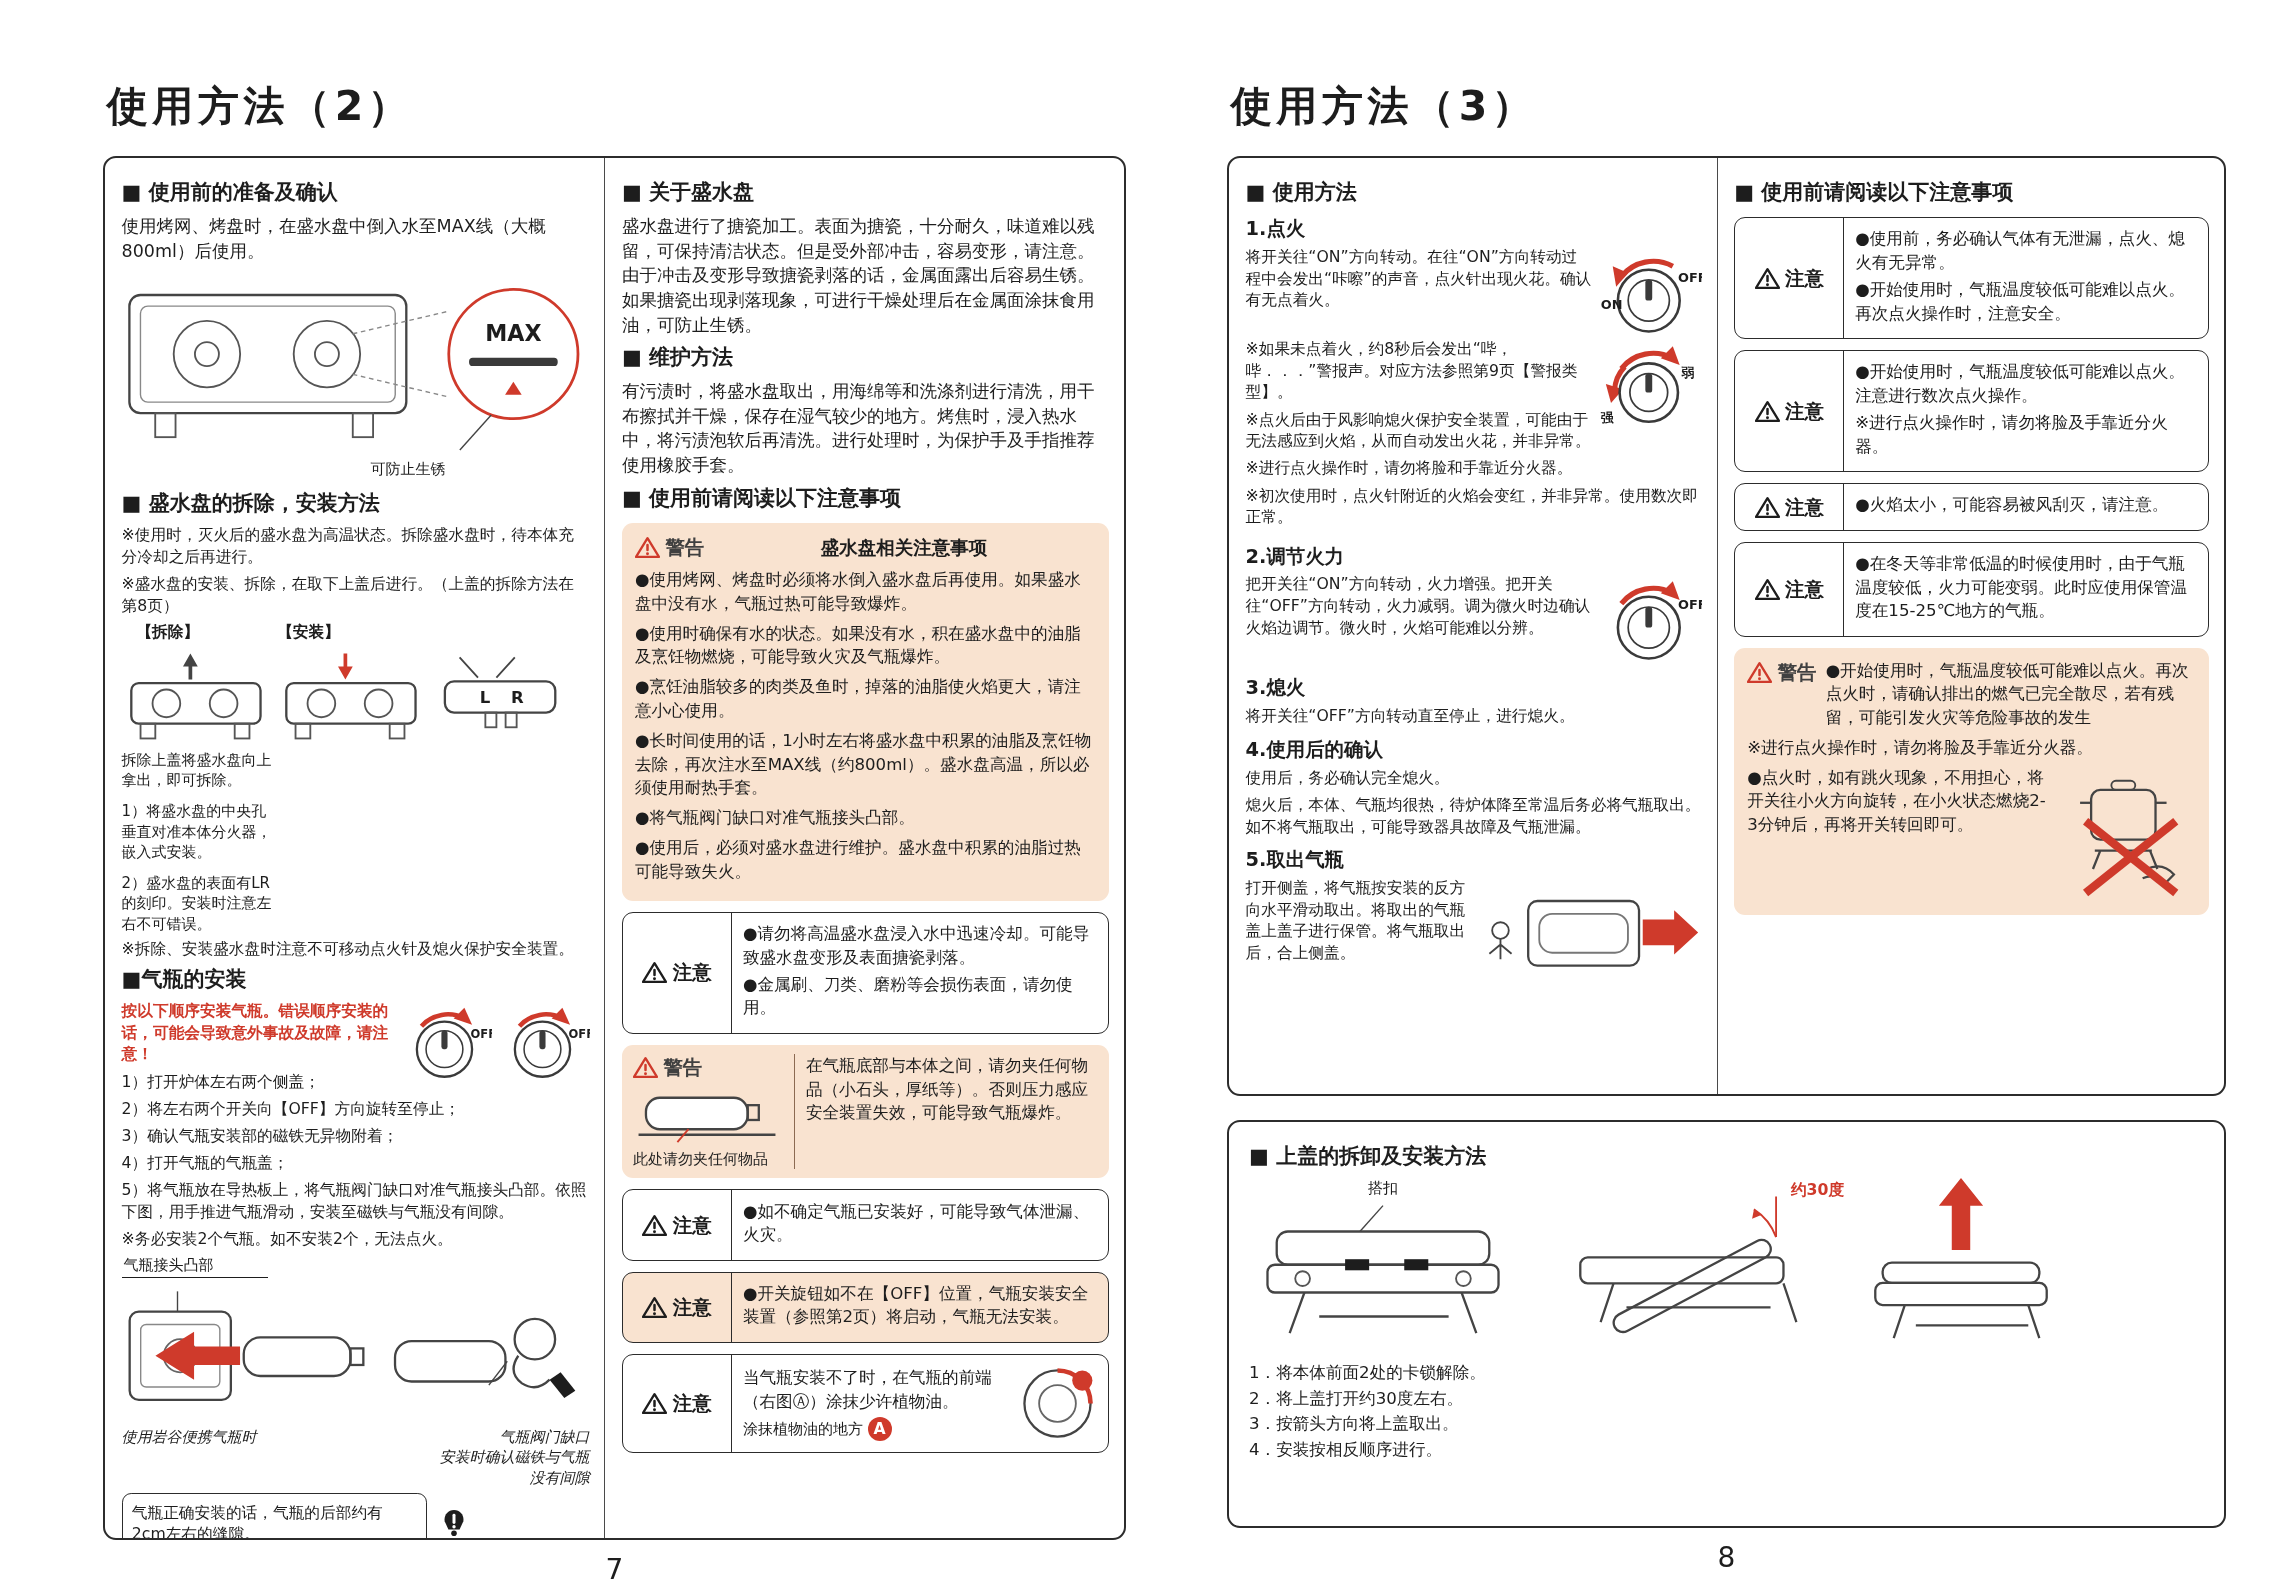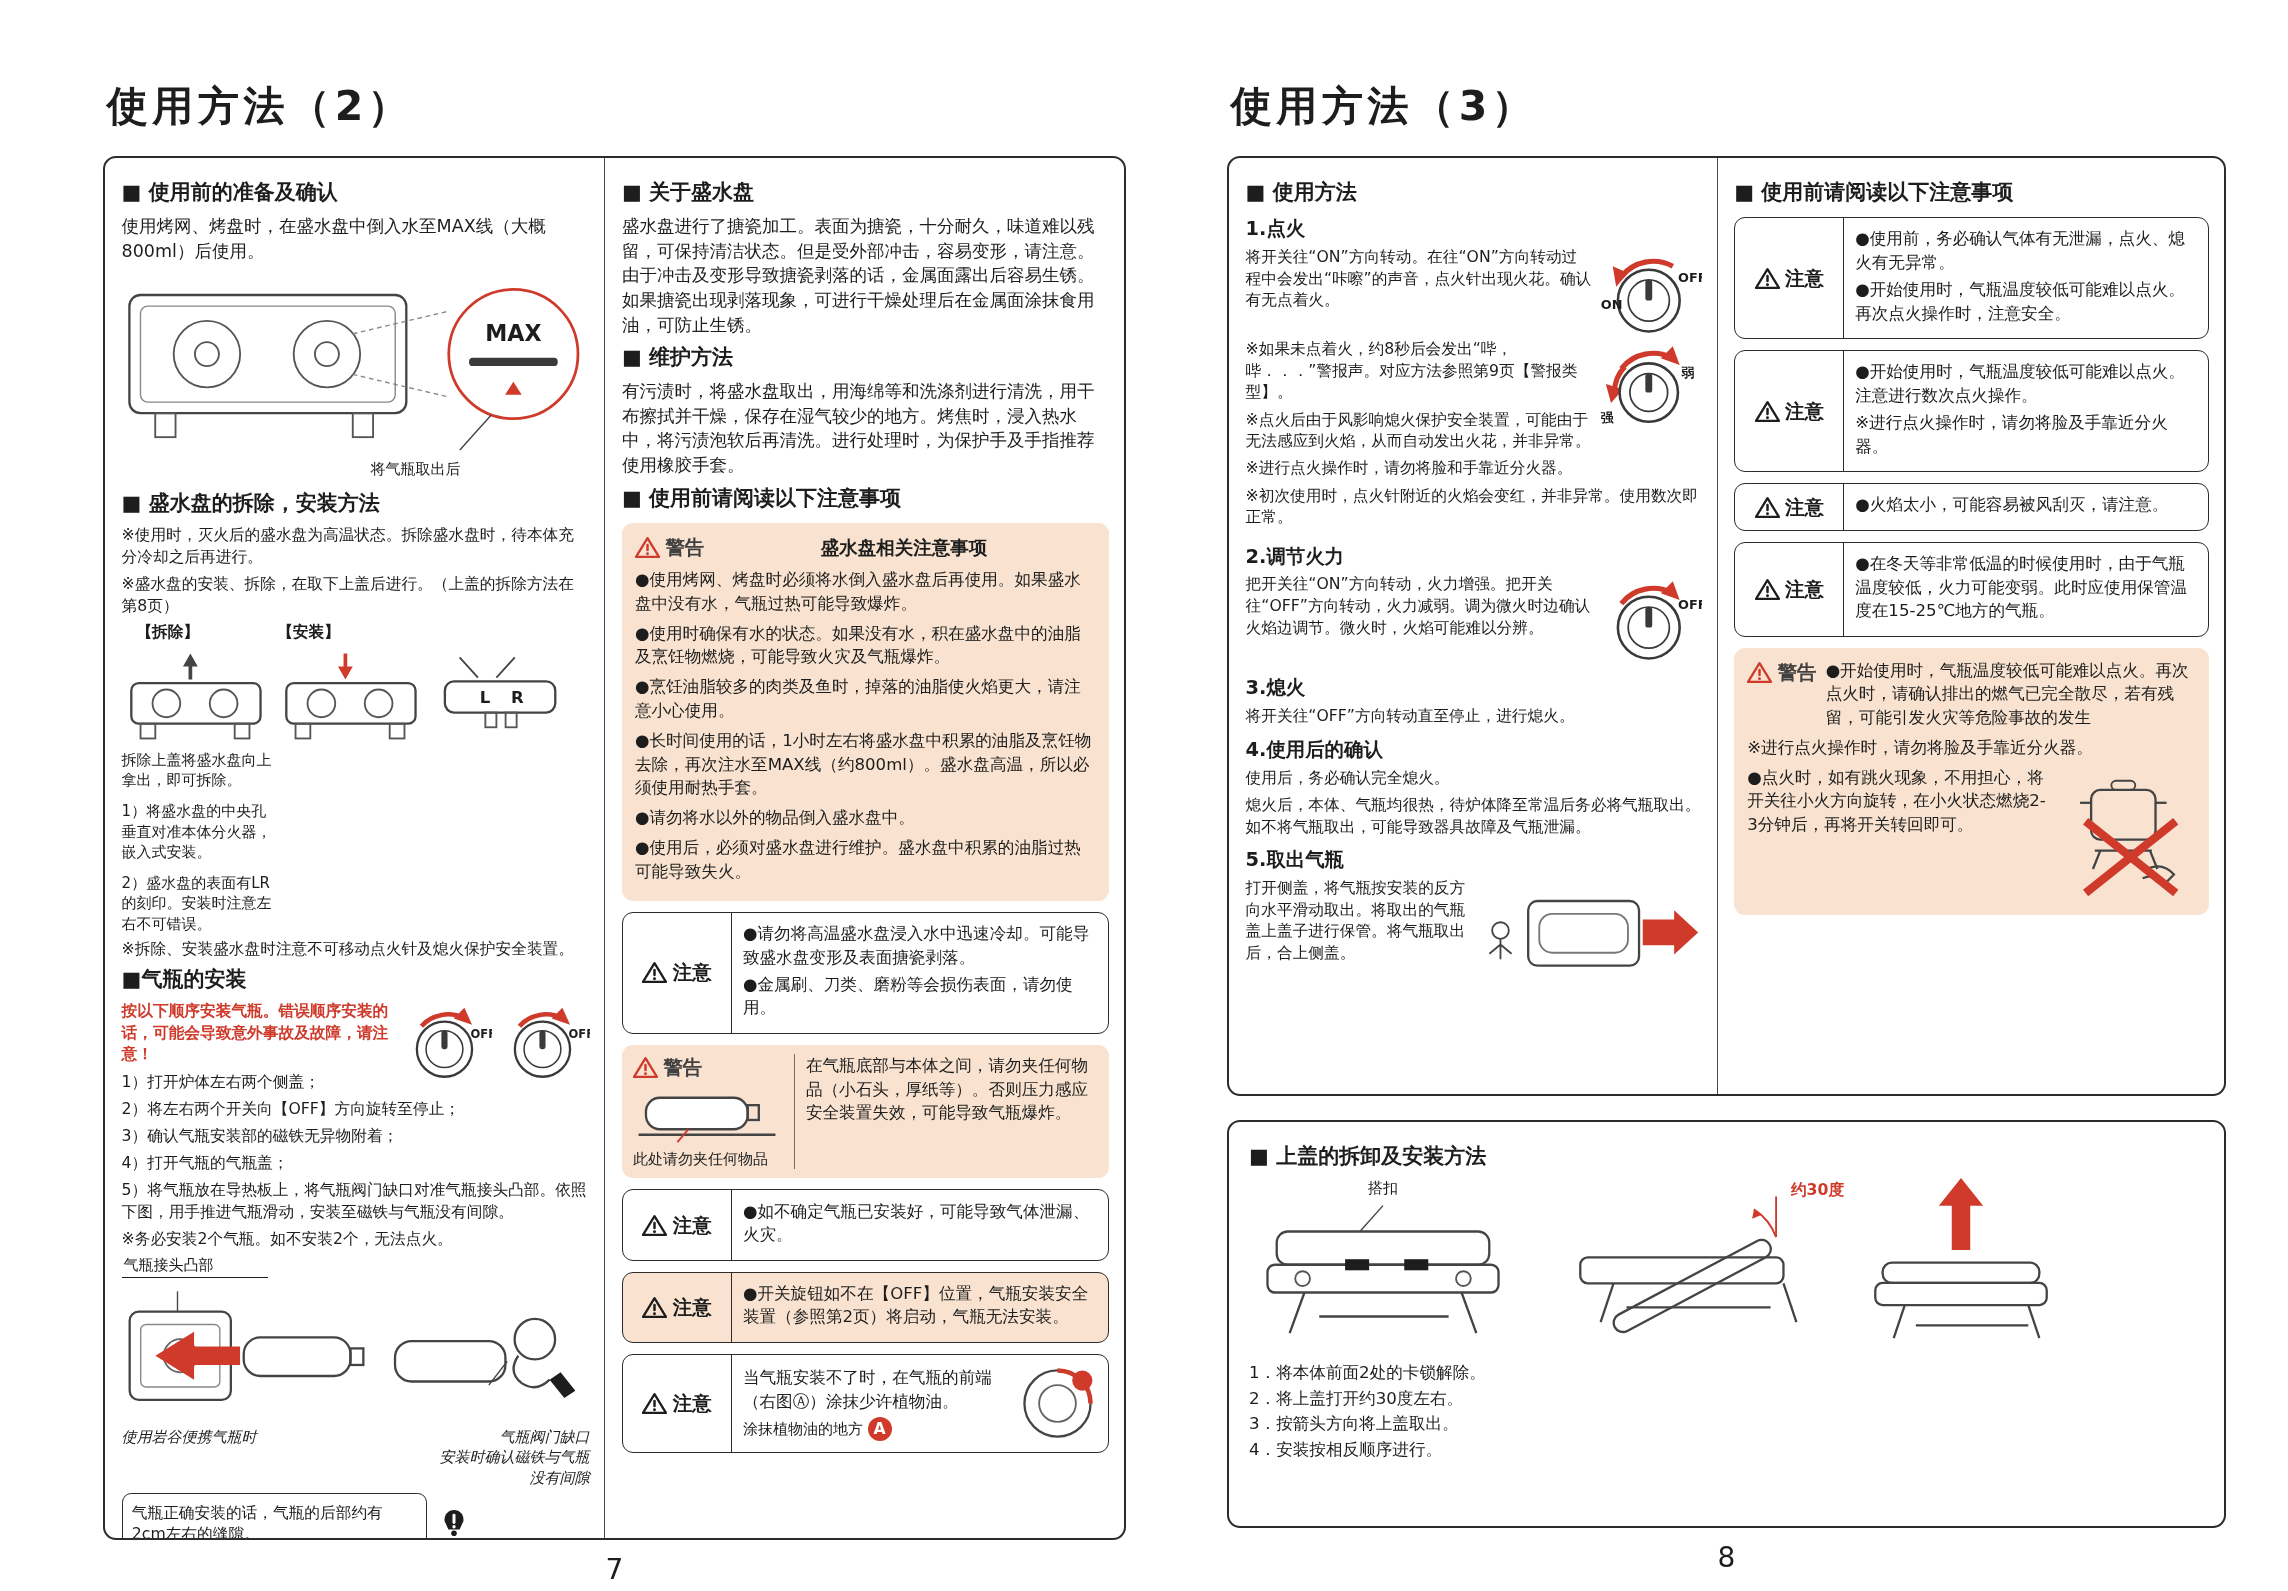--- a/index.html
+++ b/index.html
@@ -82,21 +82,21 @@
         <rect x="36" y="156" width="22" height="26" fill="none" stroke="#555" stroke-width="2"></rect>
         <rect x="250" y="156" width="22" height="26" fill="none" stroke="#555" stroke-width="2"></rect>
         <line x1="250" y1="70" x2="352" y2="46" stroke="#888" stroke-width="1.5" stroke-dasharray="5 4"></line>
         <line x1="250" y1="114" x2="352" y2="138" stroke="#888" stroke-width="1.5" stroke-dasharray="5 4"></line>
         <circle cx="424" cy="92" r="70" fill="#fff" stroke="#cf3a2b" stroke-width="3"></circle>
         <text x="424" y="78" text-anchor="middle" font-size="24" font-weight="bold" fill="#1d1d1d">MAX</text>
         <rect x="376" y="96" width="96" height="9" rx="4" fill="#3a3a3a"></rect>
         <path d="M424 122 l-9 14 h18 z" fill="#cf3a2b"></path>
         <line x1="400" y1="158" x2="366" y2="196" stroke="#444" stroke-width="1.5"></line>
       </svg>
-      <p class="cap" style="margin:-5.5px 0 9.2px 249px">将气瓶取出后</p>
+      <p class="cap" style="margin:-5.5px 0 9.2px 249px">可防止生锈</p>
 
       <div class="h2">■ 盛水盘的拆除，安装方法</div>
       <p class="p small">※使用时，灭火后的盛水盘为高温状态。拆除盛水盘时，待本体充分冷却之后再进行。</p>
       <p class="p small">※盛水盘的安装、拆除，在取下上盖后进行。（上盖的拆除方法在第8页）</p>
 
       <div style="display:flex; gap:78px; margin:1.8px 0 1.8px 14.8px;">
         <span class="labline" style="font-weight:bold">【拆除】</span>
         <span class="labline" style="font-weight:bold">【安装】</span>
       </div>
 
@@ -219,21 +219,21 @@
                 <circle cx="12" cy="17" r="1.4" fill="#cf3a2b"></circle>
             </svg>
             <span>警告</span>
           </span>
           <span class="wtitle">盛水盘相关注意事项</span>
         </div>
         <p class="witem">●使用烤网、烤盘时必须将水倒入盛水盘后再使用。如果盛水盘中没有水，气瓶过热可能导致爆炸。</p>
         <p class="witem">●使用时确保有水的状态。如果没有水，积在盛水盘中的油脂及烹饪物燃烧，可能导致火灾及气瓶爆炸。</p>
         <p class="witem">●烹饪油脂较多的肉类及鱼时，掉落的油脂使火焰更大，请注意小心使用。</p>
         <p class="witem">●长时间使用的话，1小时左右将盛水盘中积累的油脂及烹饪物去除，再次注水至MAX线（约800ml）。盛水盘高温，所以必须使用耐热手套。</p>
-        <p class="witem">●请勿将水以外的物品倒入盛水盘中。</p>
+        <p class="witem">●将气瓶阀门缺口对准气瓶接头凸部。</p>
         <p class="witem">●使用后，必须对盛水盘进行维护。盛水盘中积累的油脂过热可能导致失火。</p>
       </div>
 
       <div class="cbox">
         <div class="cbox-label">
           <span class="clab">
             <svg class="tri" viewBox="0 0 24 22">
               <path d="M12 2 L23 20 H1 Z" fill="none" stroke="#1d1d1d" stroke-width="2.2" stroke-linejoin="round"></path>
               <rect x="10.8" y="7.5" width="2.4" height="7" rx="1.2" fill="#1d1d1d"></rect>
                 <circle cx="12" cy="17" r="1.4" fill="#1d1d1d"></circle>

